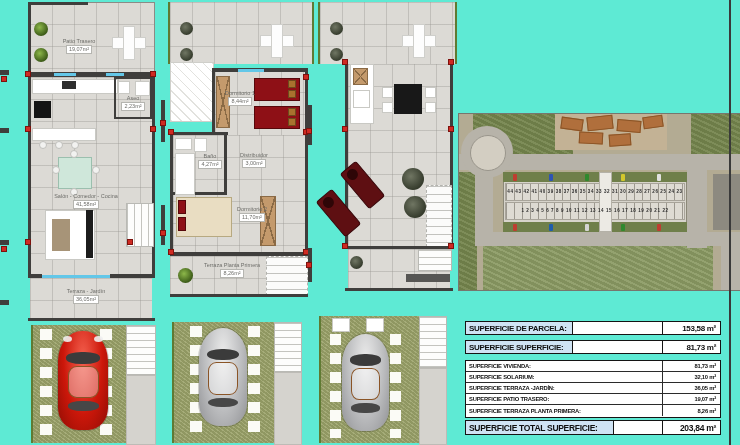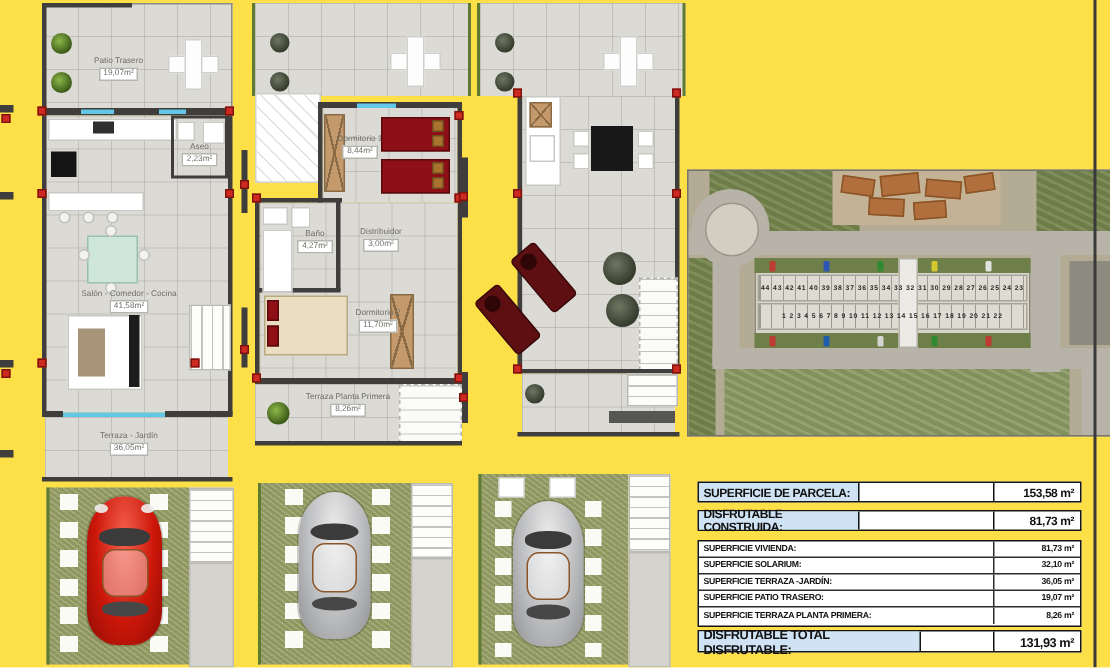--- a/index.html
+++ b/index.html
@@ -1,16 +1,16 @@
 <!DOCTYPE html>
 <html><head>
 <meta charset="utf-8">
 <style>
   html,body{margin:0;padding:0;background:#fff}
-  .sheet{position:relative;width:740px;height:445px;background:#fde047;overflow:hidden;
+  .sheet{position:relative;width:740px;height:445px;background:#5eead4;overflow:hidden;
          font-family:"Liberation Sans",sans-serif;color:#333}
   .abs{position:absolute}
   
   .tile{background-color:#dcdad5;
         background-image:linear-gradient(to right,rgba(150,148,143,.38) 1px,transparent 1px),
                          linear-gradient(to bottom,rgba(150,148,143,.38) 1px,transparent 1px);
         background-size:22px 22px}
   .wall{background:#3f3e3c}
   .thinline{background:#8b8b86}
   .grass{background-color:#9ea56e;
@@ -364,21 +364,21 @@
     <div class="unitnums" style="left:47px;top:94px;width:178px;text-align:center">1 2 3 4 5 6 7 8 9 10 11 12 13 14 15 16 17 18 19 20 21 22</div>
   </div>
 
   <div class="stbl" style="left:458px;top:318px;width:272px;height:124px">
     <div class="trow big" style="left:7px;top:3px;width:256px;height:14px">
       <div class="lb" style="width:107px">SUPERFICIE DE PARCELA:</div>
       <div class="mid"></div>
       <div class="val" style="width:58px">153,58 m²</div>
     </div>
     <div class="trow big" style="left:7px;top:22px;width:256px;height:14px">
-      <div class="lb" style="width:107px">DISFRUTABLE CONSTRUIDA:</div>
+      <div class="lb" style="width:107px">SUPERFICIE SUPERFICIE:</div>
       <div class="mid"></div>
       <div class="val" style="width:58px">81,73 m²</div>
     </div>
     <div class="dtbl" style="left:7px;top:42px;width:256px;height:58px">
       <div class="drow small" style="height:11px">
         <div class="lb">SUPERFICIE VIVIENDA:</div>
         <div class="val">81,73 m²</div>
       </div>
       <div class="drow small" style="height:11px">
         <div class="lb">SUPERFICIE SOLARIUM:</div>
@@ -391,21 +391,21 @@
       <div class="drow small" style="height:11px">
         <div class="lb">SUPERFICIE PATIO TRASERO:</div>
         <div class="val">19,07 m²</div>
       </div>
       <div class="drow small" style="height:11px">
         <div class="lb">SUPERFICIE TERRAZA PLANTA PRIMERA:</div>
         <div class="val">8,26 m²</div>
       </div>
     </div>
     <div class="trow big" style="left:7px;top:102px;width:256px;height:15px;font-size:8.5px">
-      <div class="lb" style="width:148px">DISFRUTABLE TOTAL DISFRUTABLE:</div>
+      <div class="lb" style="width:148px">SUPERFICIE TOTAL SUPERFICIE:</div>
       <div class="mid"></div>
-      <div class="val" style="width:58px">131,93 m²</div>
+      <div class="val" style="width:58px">203,84 m²</div>
     </div>
   </div>
 
   <div class="abs" style="left:729px;top:0;width:2px;height:445px;background:#3a3a3a"></div>
 
 </div>
 
 </body></html>

